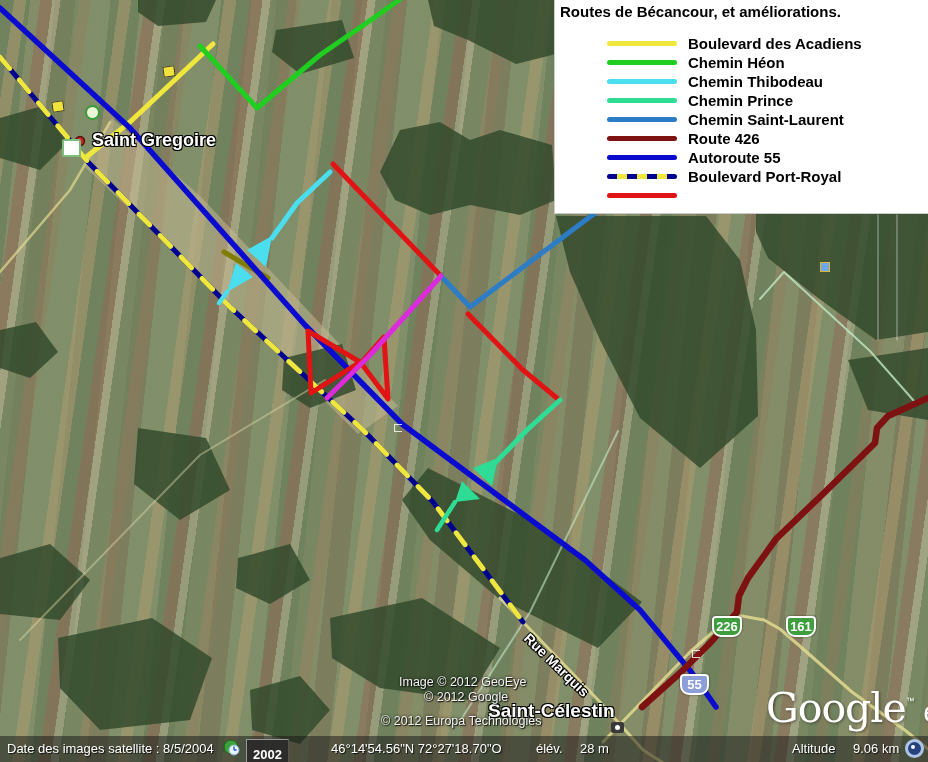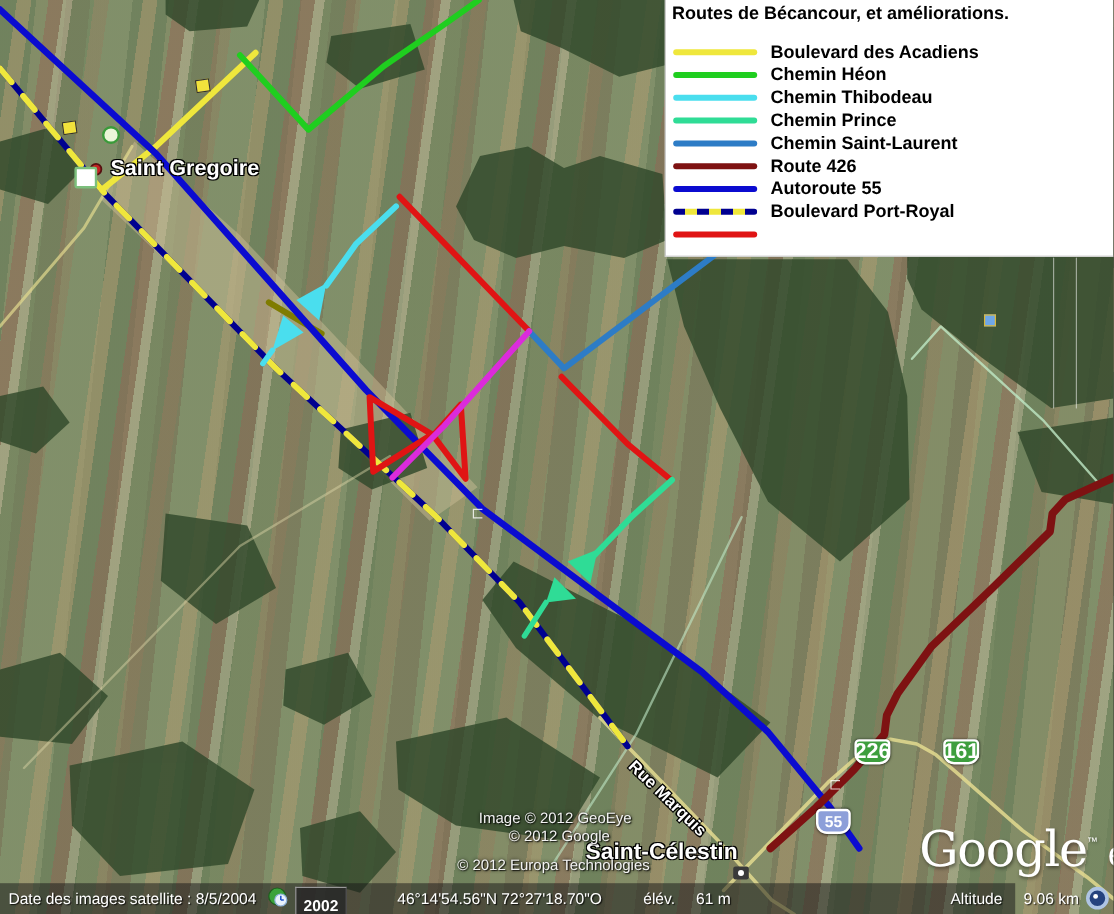--- a/index.html
+++ b/index.html
@@ -14,52 +14,52 @@
         rgba(150,120,90,0.35) 78px 90px, rgba(125,142,100,0.00) 90px 104px),
       repeating-linear-gradient(96deg,
         rgba(90,110,75,0.35) 0 30px, rgba(150,140,100,0.25) 30px 55px,
         rgba(120,90,70,0.30) 55px 75px, rgba(140,150,110,0.25) 75px 110px);
   }
   .overlay{position:absolute;left:0;top:0;width:928px;height:762px;}
   
   #legend{position:absolute;left:554px;top:0;width:374px;height:214px;background:#fff;
     border-left:1px solid #ccc;border-bottom:1px solid #ccc;box-sizing:border-box;color:#000;}
   #legend .title{font-size:15px;font-weight:bold;margin:3px 0 14px 5px;white-space:nowrap;}
-  .lrow{display:flex;align-items:center;height:19px;}
+  .lrow{display:flex;align-items:center;height:19px;padding-left:46px;}
   .sw{width:70px;height:5px;border-radius:3px;margin-left:6px;flex:none;}
   .ll{font-size:15px;font-weight:bold;margin-left:11px;white-space:nowrap;}
   
   .maplabel{position:absolute;color:#fff;font-weight:bold;white-space:nowrap;
     text-shadow:-1px -1px 0 #000,1px -1px 0 #000,-1px 1px 0 #000,1px 1px 0 #000;}
   .attr{position:absolute;color:#f2f2f2;font-size:12.5px;white-space:nowrap;
     text-shadow:0 0 3px rgba(0,0,0,.9),1px 1px 1px rgba(0,0,0,.8);}
   #logo{position:absolute;left:766px;top:684px;color:#fff;white-space:nowrap;
     text-shadow:1px 1px 3px rgba(0,0,0,.45);}
   #logo .g{font-family:"DejaVu Serif",serif;font-size:41px;letter-spacing:-1px;}
   #logo .tm{font-size:9px;vertical-align:18px;}
   #logo .e{font-size:30px;font-weight:400;margin-left:4px;}
   
   .shield{position:absolute;display:flex;align-items:center;justify-content:center;
     color:#fff;font-weight:bold;box-sizing:border-box;}
   .shield.green{width:30px;height:21px;background:#3E9E3E;border:2px solid #fff;
-    border-radius:4px 4px 9px 9px;font-size:18px;box-shadow:0 0 2px rgba(0,0,0,.6);}
+    border-radius:4px 4px 9px 9px;font-size:13px;box-shadow:0 0 2px rgba(0,0,0,.6);}
   .shield.blue{width:29px;height:21px;background:#8D9FD9;border:2px solid #fff;
     border-radius:4px 4px 9px 9px;font-size:13px;box-shadow:0 0 2px rgba(0,0,0,.6);}
   .pennant{position:absolute;width:10px;height:9px;background:#F2E23C;border:1px solid #333;
     transform:rotate(-8deg);}
   .wreath{position:absolute;width:11px;height:11px;border-radius:50%;
     border:2px solid #3A9B3A;background:#EAF5D8;}
   .poi-box{position:absolute;width:15px;height:14px;background:#fff;border:2px solid #7CBF7C;border-radius:2px;}
   .poi-dark{position:absolute;width:13px;height:11px;background:#3A3A3A;border-radius:2px;}
   .poi-dark::after{content:"";position:absolute;left:4px;top:3px;width:5px;height:5px;background:#fff;border-radius:50%;}
   .tickmark{position:absolute;width:7px;height:6px;border:1px solid rgba(255,255,255,.8);
     border-right:none;}
   .mini-sq{position:absolute;width:8px;height:8px;background:#6FA7E8;border:1px solid #D9B83C;}
   
-  #statusbar{position:absolute;left:0;bottom:0;width:846px;height:26px;
+  #statusbar{position:absolute;left:0;bottom:0;width:928px;height:26px;
     background:rgba(25,25,25,0.52);color:#fff;font-size:13px;}
   #statusbar span{position:absolute;top:5px;white-space:nowrap;
     text-shadow:1px 1px 1px rgba(0,0,0,.8);}
   #yearbadge{position:absolute;left:246px;top:3px;padding:7px 6px;background:rgba(40,40,40,.85);
     border:1px solid #999;border-right-color:#555;border-bottom-color:#555;
     color:#fff;font-weight:bold;font-size:13px;text-shadow:none;}
   #clockicon{position:absolute;left:223px;top:3px;}
   #naviball{position:absolute;left:905px;top:3px;width:13px;height:13px;border-radius:50%;
     background:#25427E;border:3px solid #AEC4E4;}
   #naviball::after{content:"";position:absolute;left:3px;top:3px;width:4px;height:4px;
@@ -213,19 +213,19 @@
   <div id="statusbar">
     <span style="left:7px;">Date des images satellite : 8/5/2004</span>
     <svg id="clockicon" width="18" height="18" viewBox="0 0 18 18">
       <circle cx="8" cy="8" r="7" fill="#3BA33B" stroke="#1E5E1E" stroke-width="1"></circle>
       <circle cx="11" cy="11" r="5" fill="#E8F2FC" stroke="#8FB3D9" stroke-width="1"></circle>
       <path d="M11,11 L11,7.5 M11,11 L13.5,11" stroke="#2255CC" stroke-width="1.3" fill="none"></path>
     </svg>
     <div id="yearbadge">2002</div>
     <span style="left:331px;">46°14'54.56"N  72°27'18.70"O</span>
     <span style="left:536px;">élév.</span>
-    <span style="left:580px;">61 m</span>
+    <span style="left:580px;">28 m</span>
     <span style="left:792px;">Altitude</span>
     <span style="left:853px;">9.06 km</span>
     <div id="naviball"></div>
   </div>
 
 </div>
 
 </body></html>

